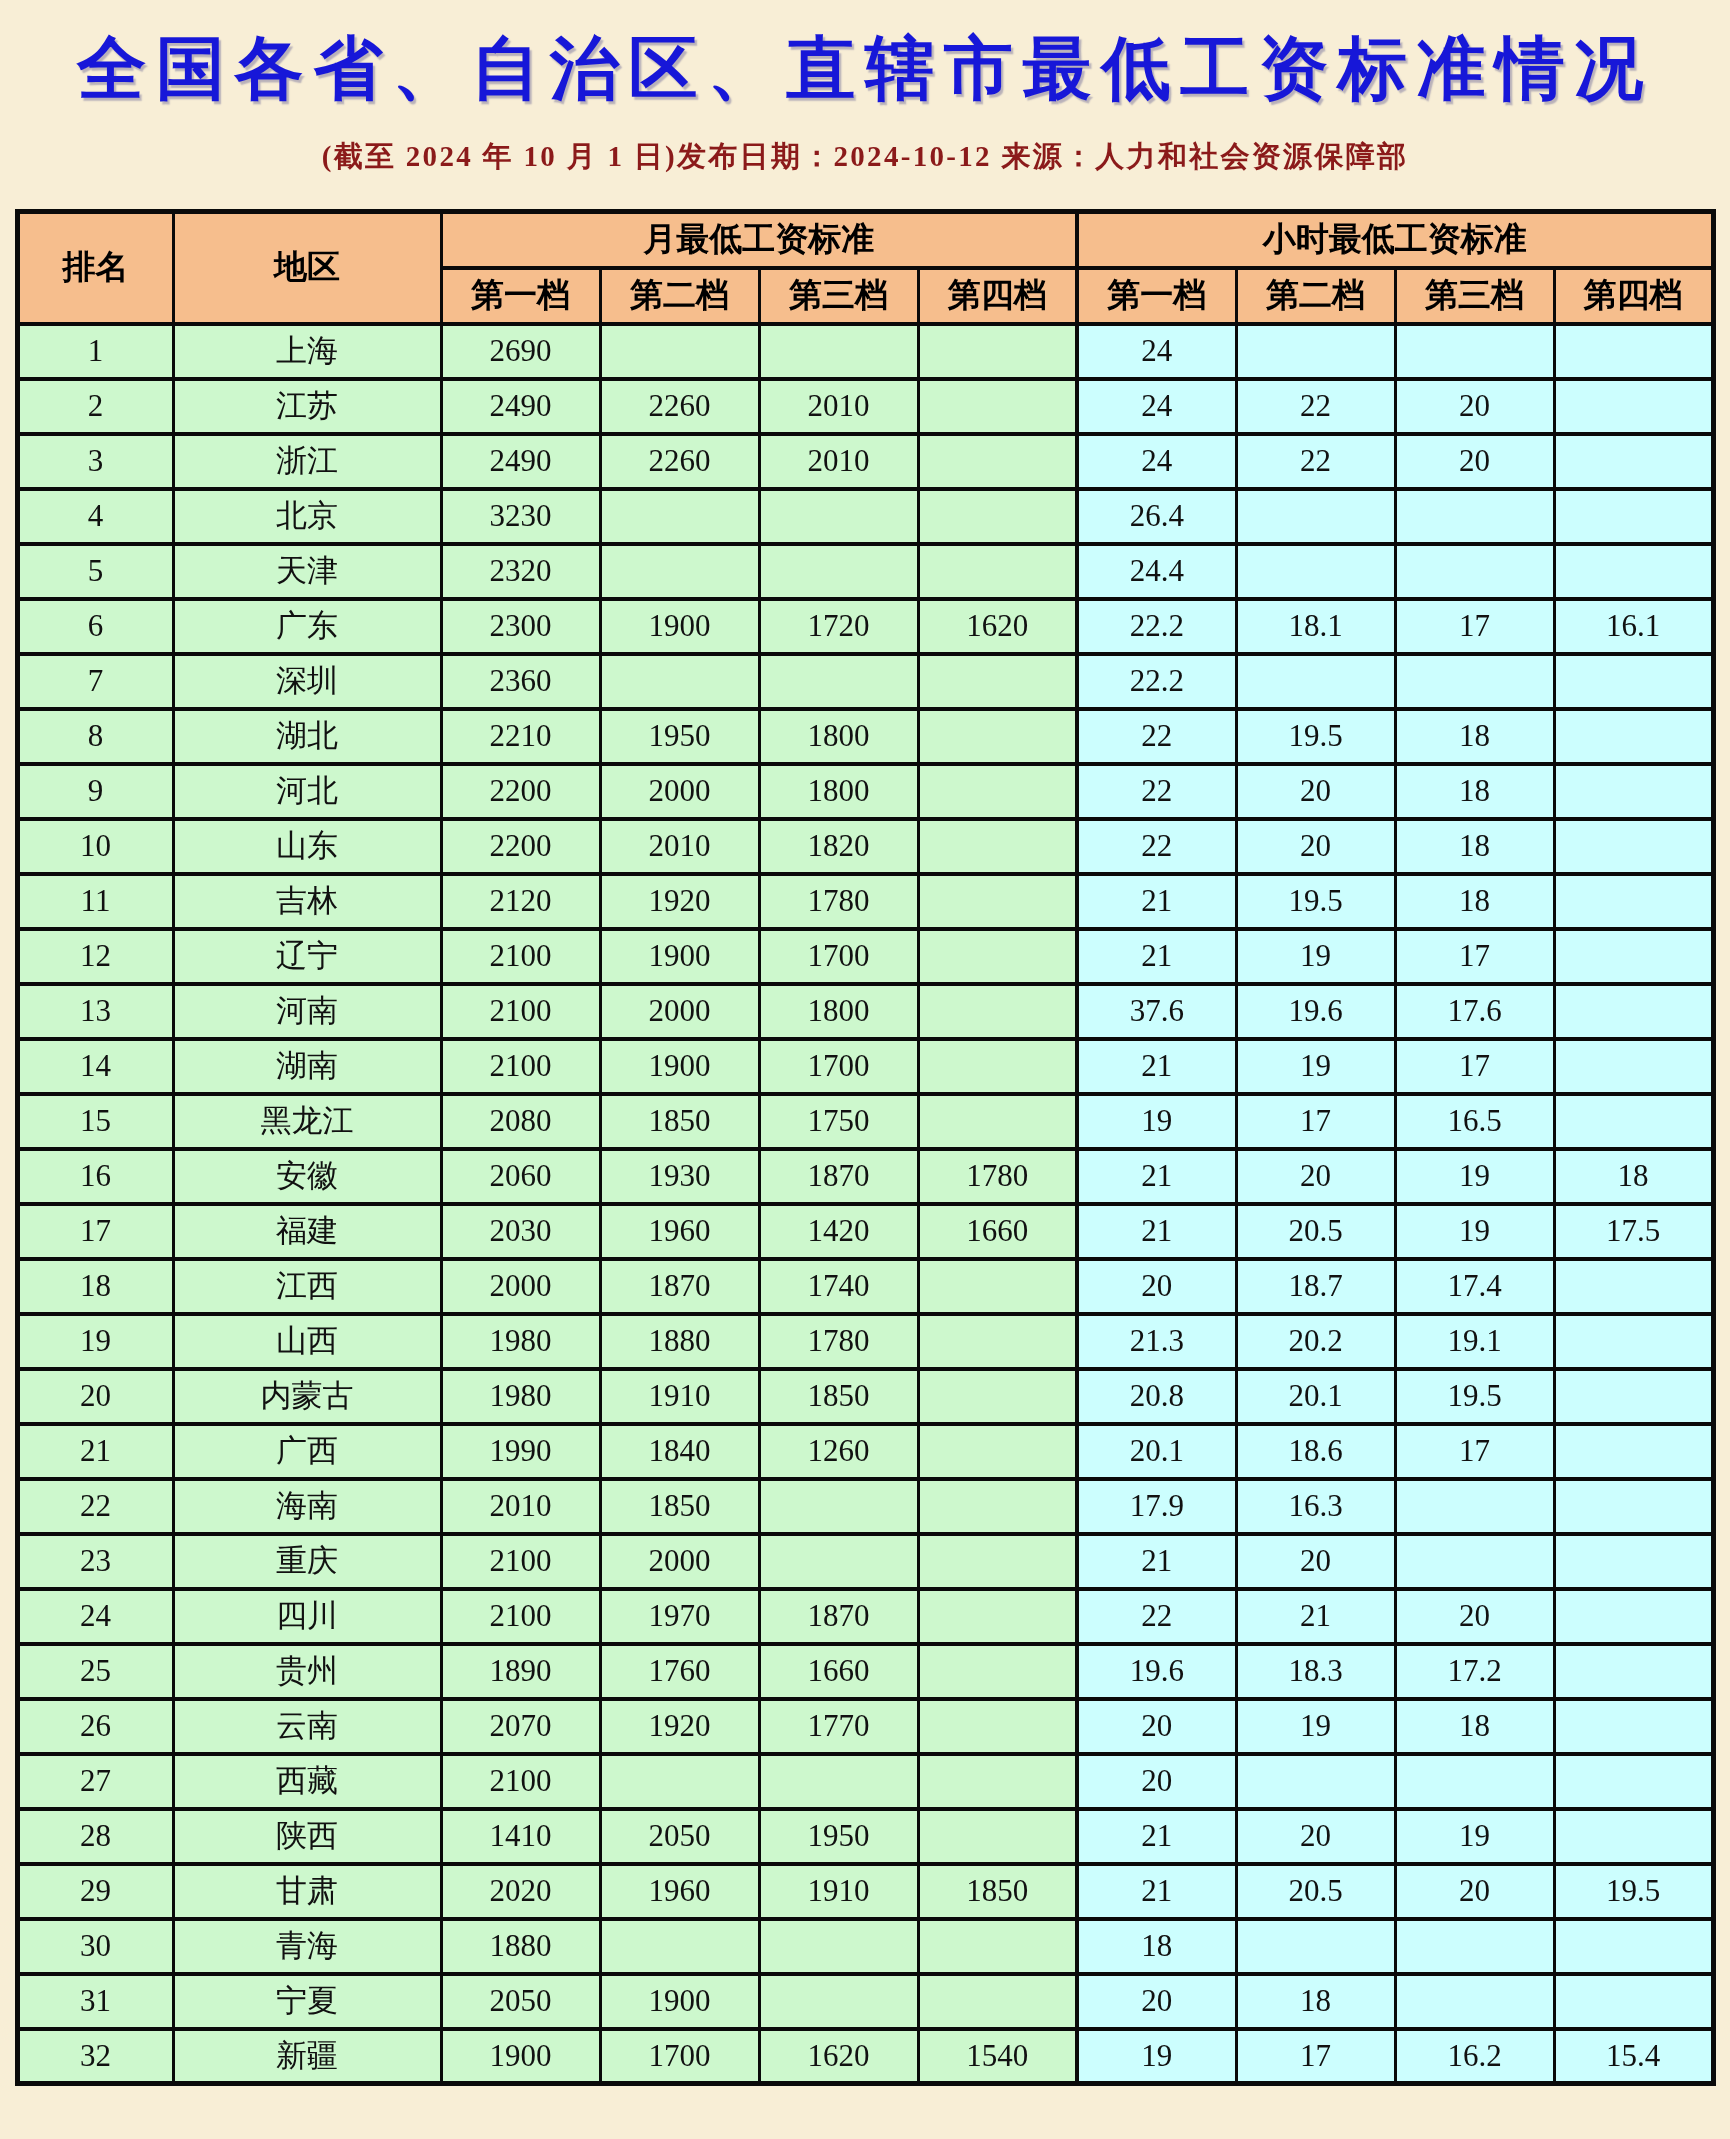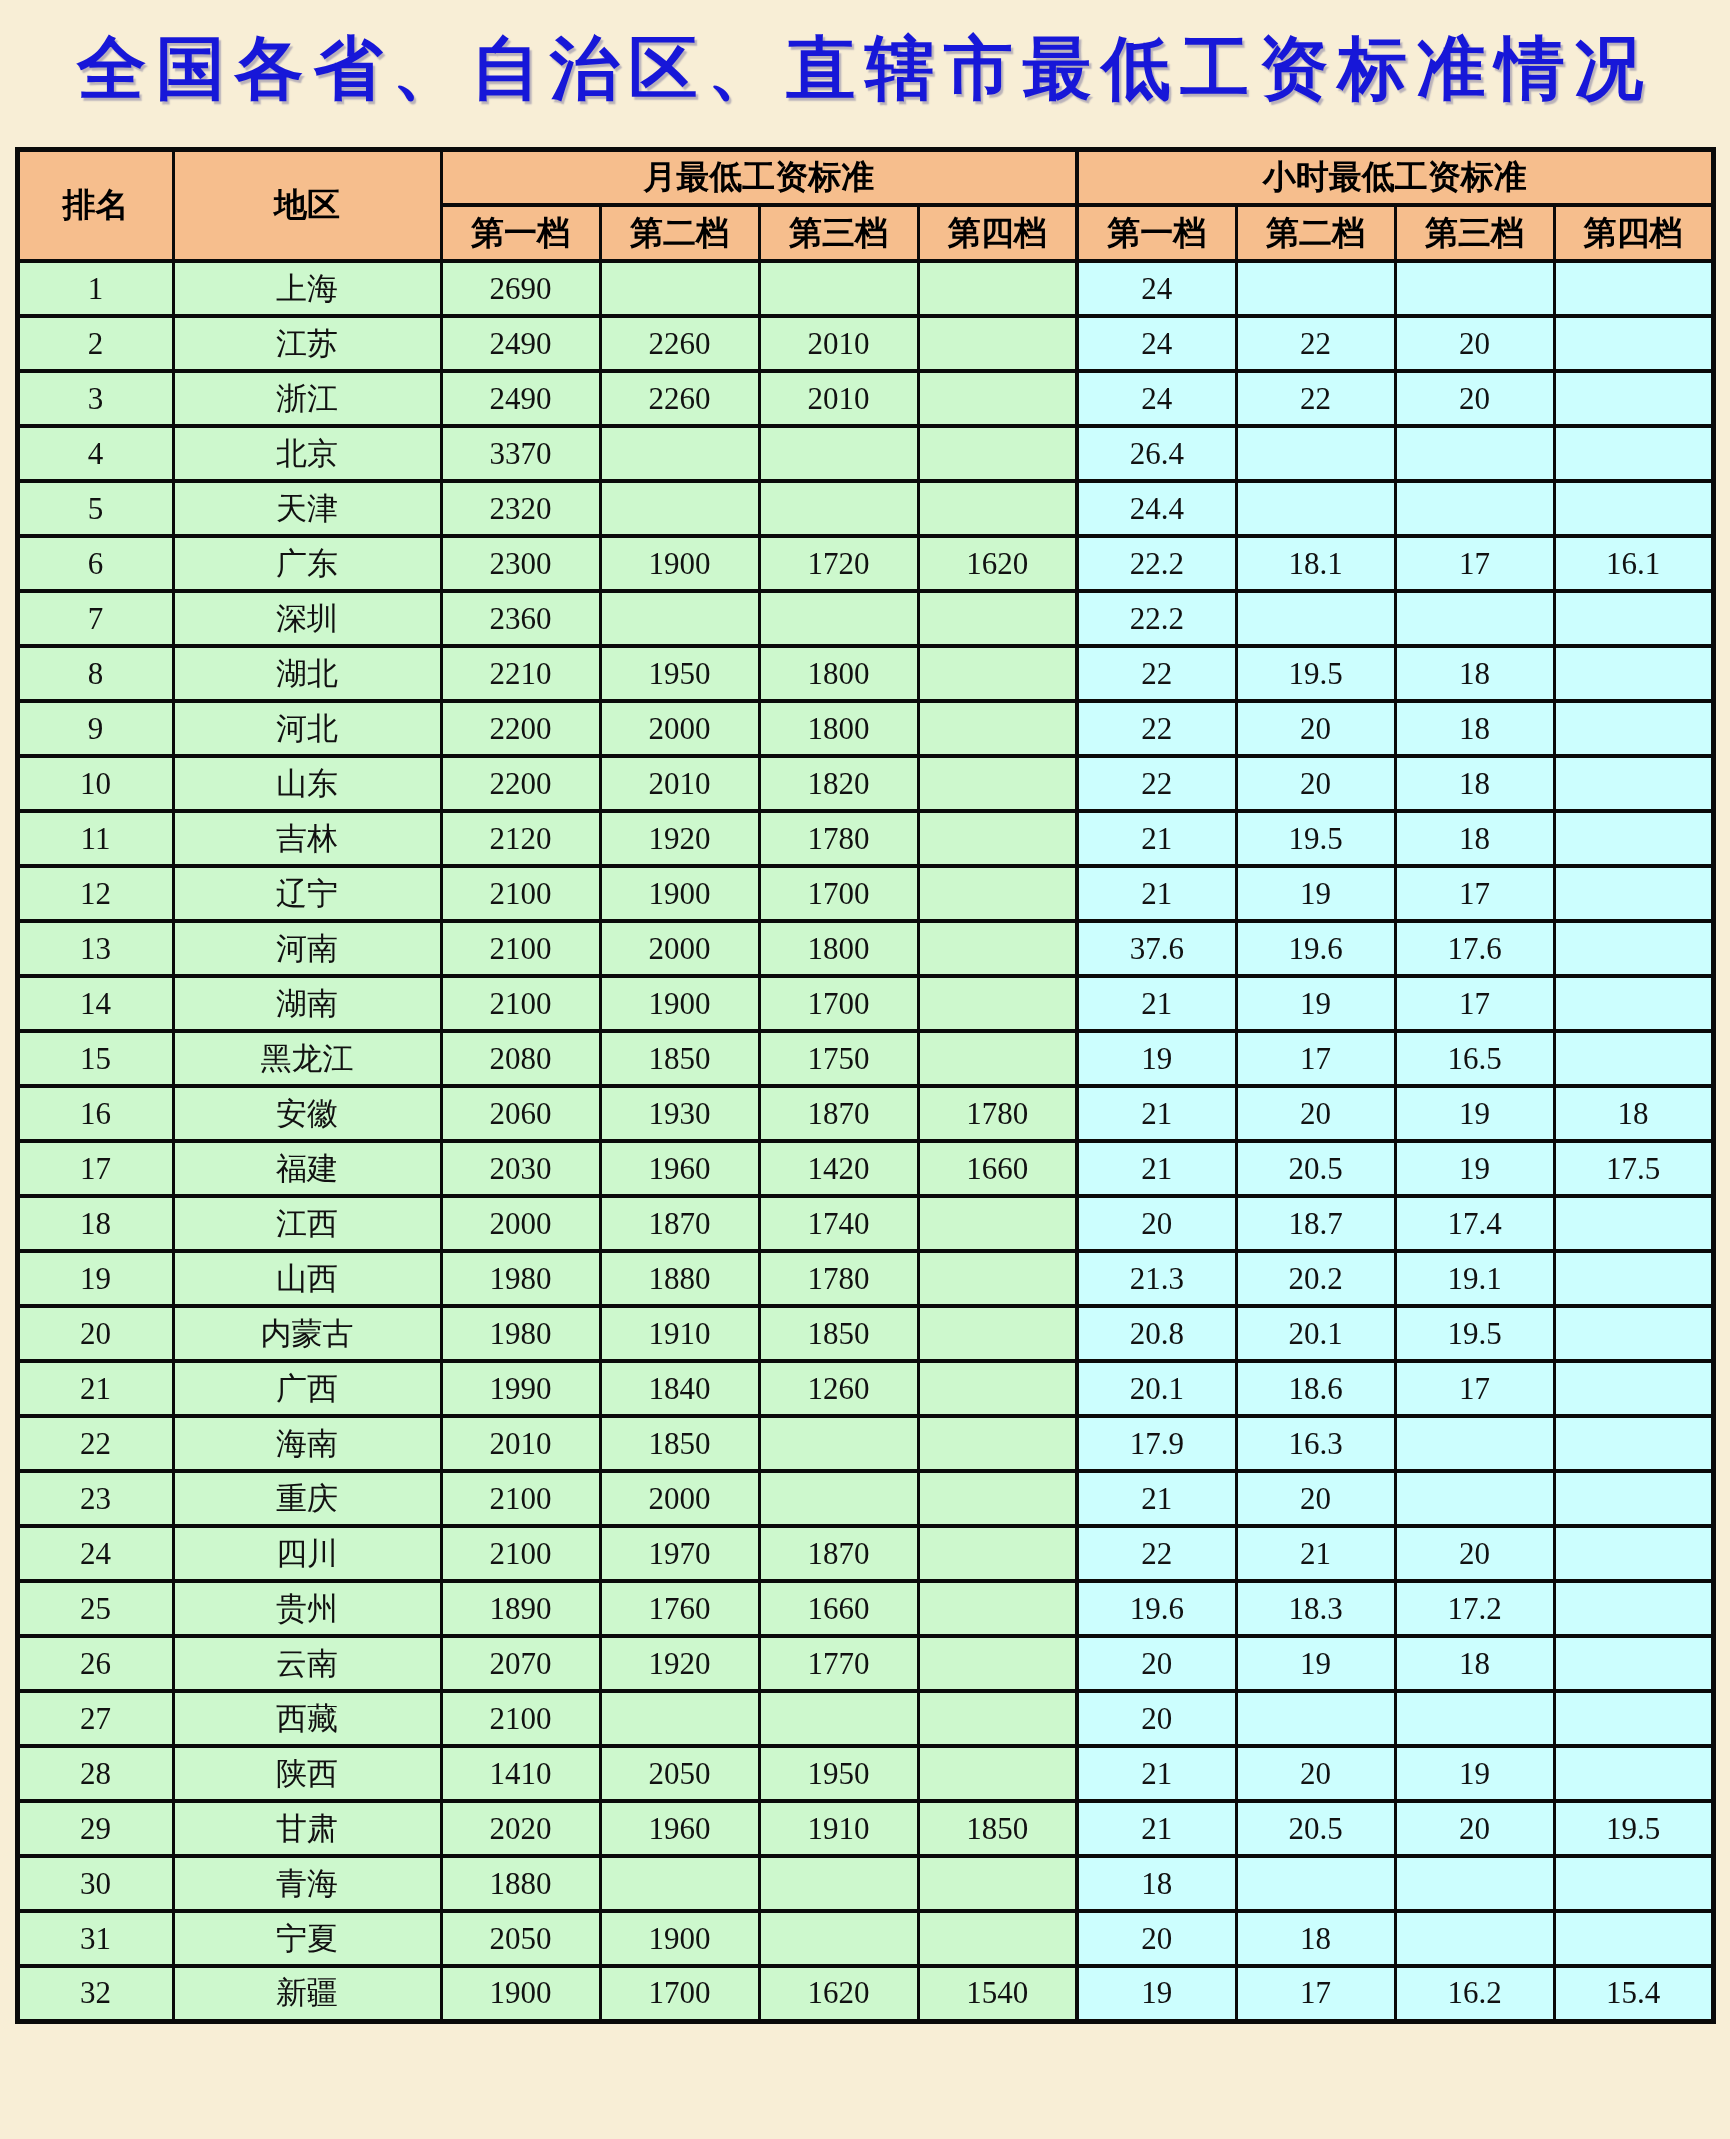--- a/index.html
+++ b/index.html
@@ -72,20 +72,21 @@
   td.cyan{background:var(--hourly-bg);}
   
   .wage-table col.group-split-col{}
   .wage-table th.group-split,.wage-table td.group-split{border-left-width:4.5px;}
 </style>
 </head>
 <body>
 
 <div class="page">
   <h1 class="title">全国各省、自治区、直辖市最低工资标准情况</h1>
+  <div class="subtitle">(截至 2024 年 10 月 1 日)发布日期：2024-10-12 来源：人力和社会资源保障部</div>
 
   <table class="wage-table">
     <colgroup>
       <col style="width:156px">
       <col style="width:268px">
       <col style="width:159px">
         <col style="width:159px">
         <col style="width:159px">
         <col style="width:159px">
       <col class="group-split-col" style="width:159px">
@@ -144,21 +145,21 @@
           <td class="green">2010</td>
           <td class="green"></td>
           <td class="cyan group-split">24</td>
           <td class="cyan">22</td>
           <td class="cyan">20</td>
           <td class="cyan"></td>
         </tr>
         <tr>
           <td class="green">4</td>
           <td class="green">北京</td>
-          <td class="green">3370</td>
+          <td class="green">3230</td>
           <td class="green"></td>
           <td class="green"></td>
           <td class="green"></td>
           <td class="cyan group-split">26.4</td>
           <td class="cyan"></td>
           <td class="cyan"></td>
           <td class="cyan"></td>
         </tr>
         <tr>
           <td class="green">5</td>

